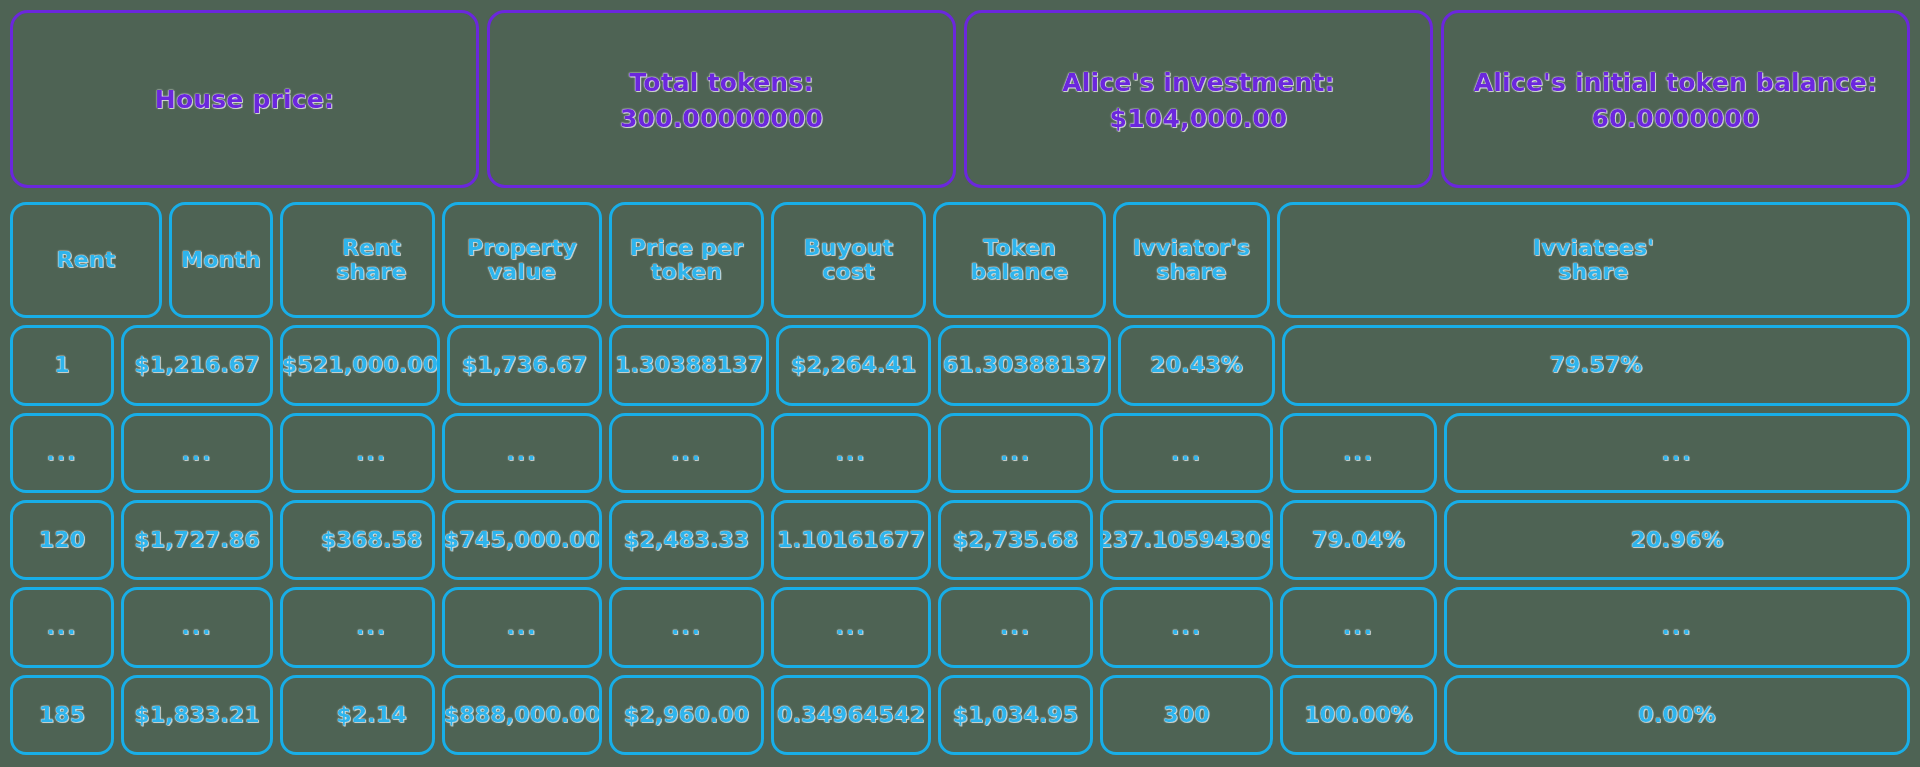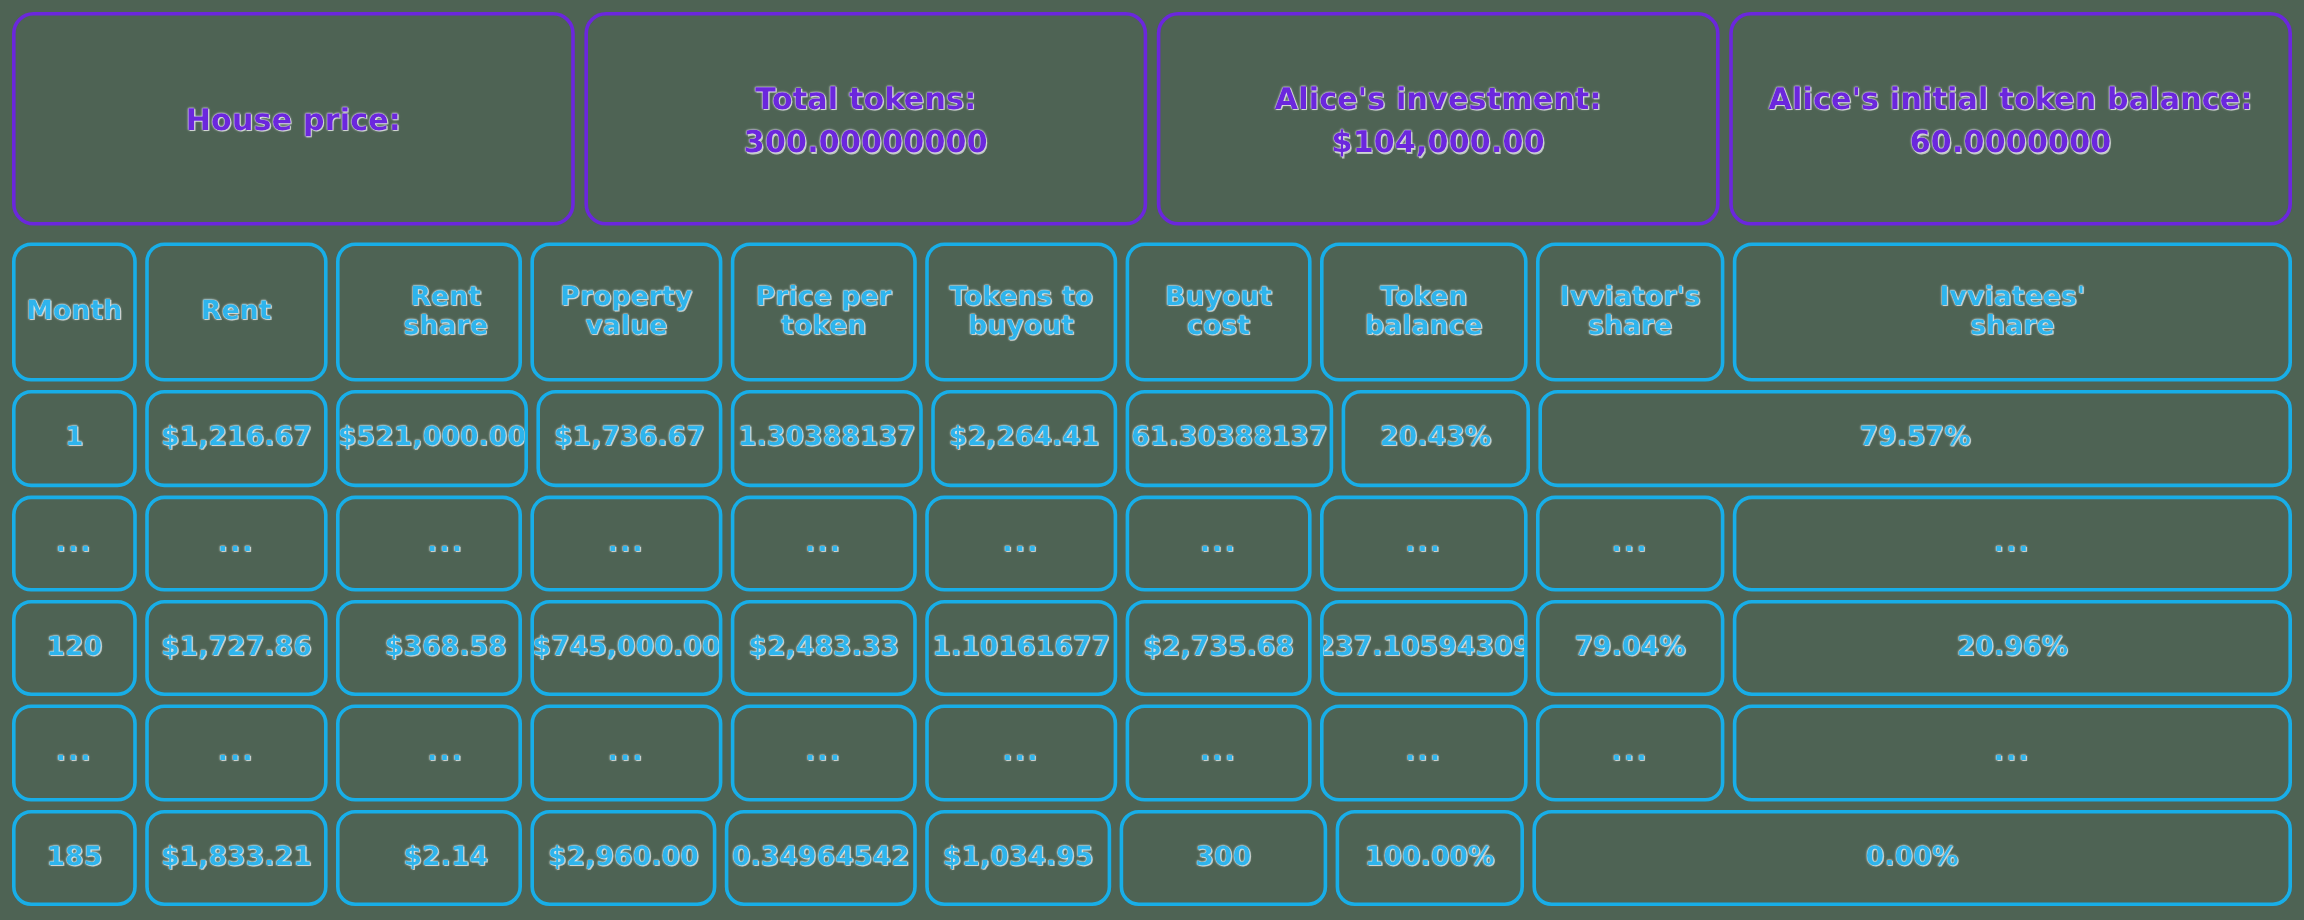--- a/index.html
+++ b/index.html
@@ -133,29 +133,27 @@
       <div class="summary-inner">
         <div class="card-title">Alice's initial token balance:</div>
         <div class="card-value">60.0000000</div>
       </div>
     </div>
   </div>
 
   <div class="table">
 
     <div class="trow header-row">
+      <div class="cell c1">Rent</div>
       <div class="cell c0">Month</div>
-      <div class="cell c1">Rent</div>
       <div class="cell c2">Rent share</div>
       <div class="cell c3">Property
 value</div>
       <div class="cell c4">Price per
 token</div>
-      <div class="cell c5">Tokens to
-buyout</div>
       <div class="cell c6">Buyout
 cost</div>
       <div class="cell c7">Token
 balance</div>
       <div class="cell c8">Ivviator's
 share</div>
       <div class="cell c9">Ivviatees'
 share</div>
     </div>
 
@@ -207,20 +205,21 @@
       <div class="cell c6 ellipsis">...</div>
       <div class="cell c7 ellipsis">...</div>
       <div class="cell c8 ellipsis">...</div>
       <div class="cell c9 ellipsis">...</div>
     </div>
 
     <div class="trow">
       <div class="cell c0">185</div>
       <div class="cell c1">$1,833.21</div>
       <div class="cell c2">$2.14</div>
+      <div class="cell c3">$888,000.00</div>
       <div class="cell c4">$2,960.00</div>
       <div class="cell c5">0.34964542</div>
       <div class="cell c6">$1,034.95</div>
       <div class="cell c7">300</div>
       <div class="cell c8">100.00%</div>
       <div class="cell c9">0.00%</div>
     </div>
 
   </div>
 </div>

